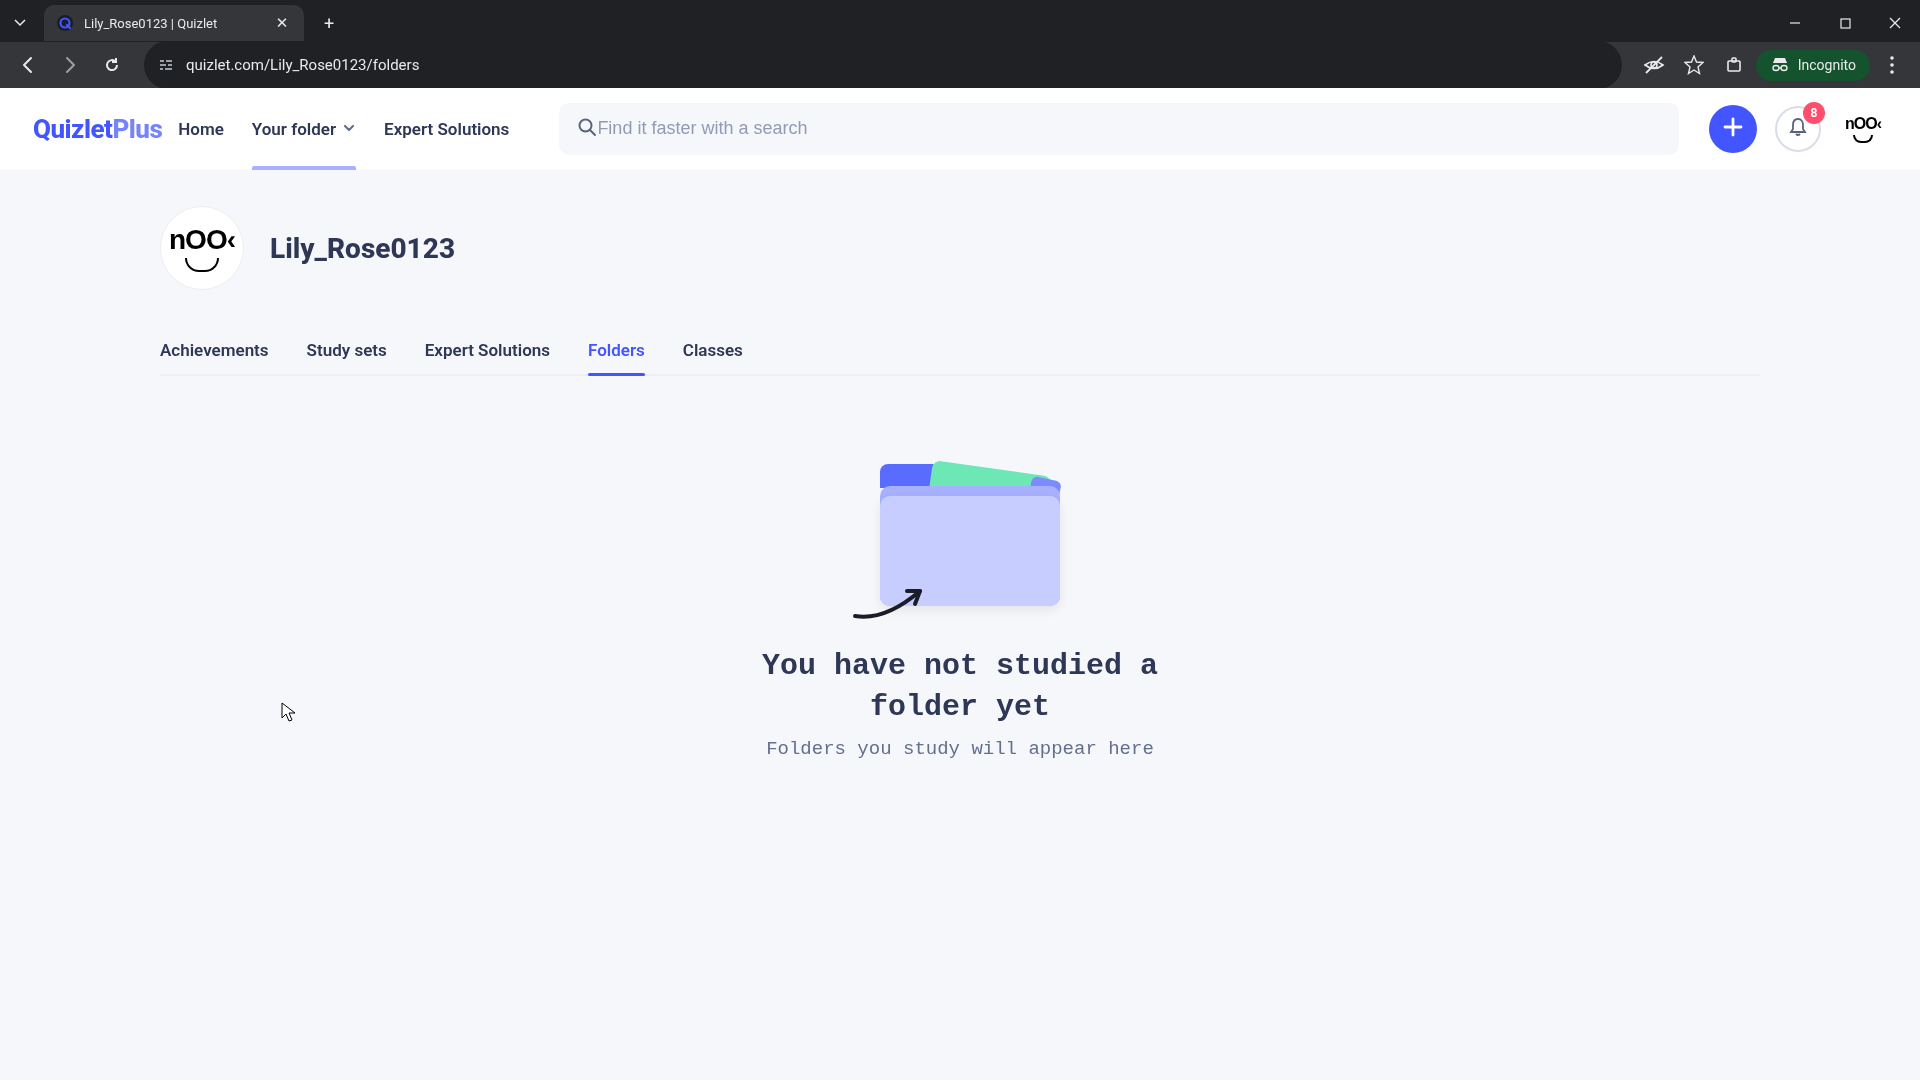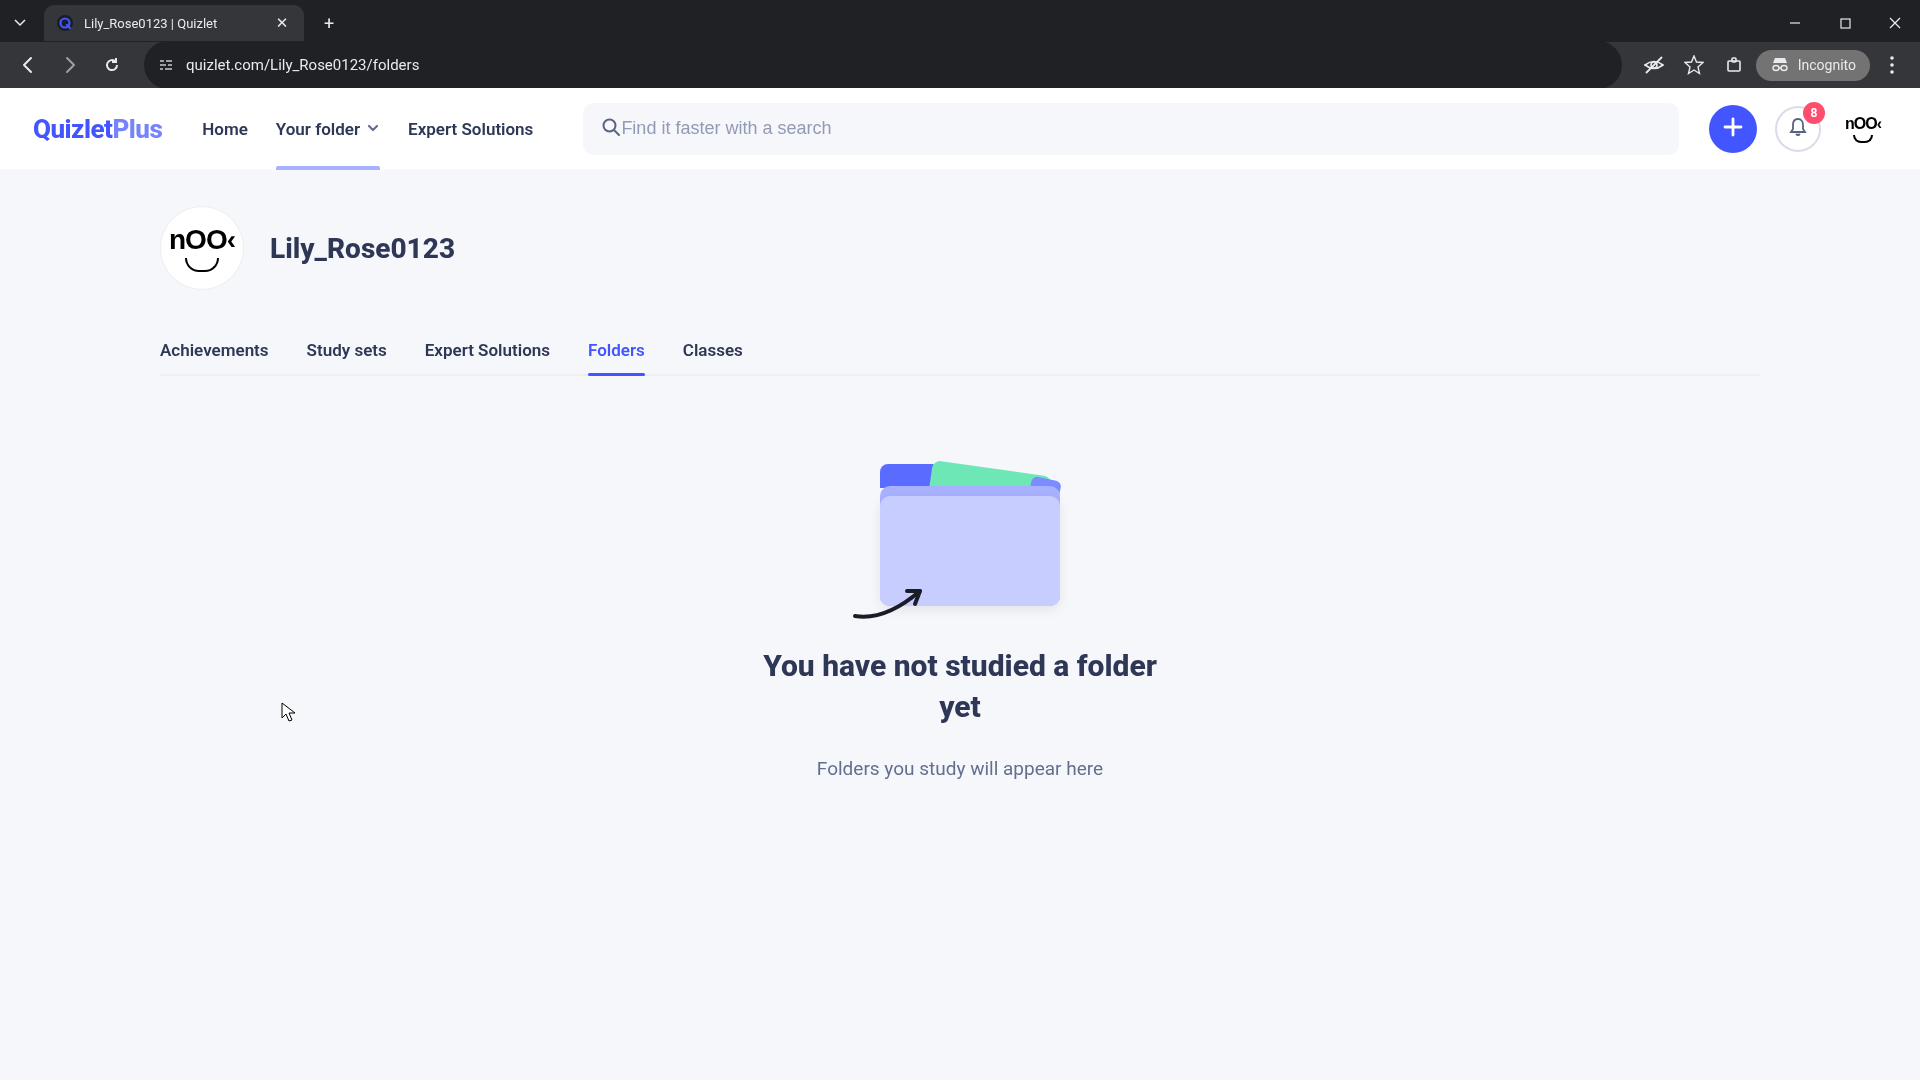--- a/index.html
+++ b/index.html
@@ -18,35 +18,35 @@
 .window-controls { margin-left: auto; display: flex; }
 .win-ctrl { width: 50px; height: 36px; display: flex; align-items: center; justify-content: center; color: #e8eaed; cursor: pointer; }
 
 .toolbar { display: flex; align-items: center; height: 46px; background: #35363a; padding: 0 10px; gap: 6px; }
 .nav-btn { width: 36px; height: 36px; display: flex; align-items: center; justify-content: center; color: #9aa0a6; border-radius: 50%; cursor: pointer; }
 .nav-btn.enabled { color: #e8eaed; }
 .url-bar { flex: 1; display: flex; align-items: center; background: #202124; border-radius: 24px; height: 48px; padding: 0 14px; margin: 0 8px; gap: 12px; }
 .url-bar .site-icon { color: #9aa0a6; display: flex; align-items: center; }
 .url-bar .url { color: #e8eaed; font-size: 15px; flex: 1; }
 .toolbar-right { display: flex; align-items: center; gap: 4px; }
-.incognito-chip { display: flex; align-items: center; gap: 8px; background: #737373; color: #e8eaed; border-radius: 20px; padding: 6px 14px; font-size: 14px; }
+.incognito-chip { display: flex; align-items: center; gap: 8px; background: #14532d; color: #e8eaed; border-radius: 20px; padding: 6px 14px; font-size: 14px; }
 .ext-icon, .bookmark-icon, .eye-icon { width: 36px; height: 36px; display: flex; align-items: center; justify-content: center; color: #e8eaed; cursor: pointer; }
 .menu-dots { width: 36px; height: 36px; display: flex; align-items: center; justify-content: center; color: #e8eaed; cursor: pointer; }
 
 
 .page { background: #f6f7fb; height: calc(1080px - 88px); overflow-y: scroll; position: relative; }
 .page::-webkit-scrollbar { width: 18px; }
 .page::-webkit-scrollbar-track { background: #f1f1f1; }
 .page::-webkit-scrollbar-thumb { background: #c1c1c1; border-radius: 0; }
 
 .app-header { background: #fff; height: 82px; display: flex; align-items: center; padding: 0 33px; border-bottom: 1px solid rgba(0,0,0,0.02); position: relative; }
 .logo { font-size: 26px; font-weight: 800; letter-spacing: -0.5px; cursor: pointer; }
 .logo .q { color: #4255ff; }
 .logo .p { color: #7583ff; }
-.top-nav { display: flex; align-items: center; gap: 28px; margin-left: 40px; height: 100%; }
+.top-nav { display: flex; align-items: center; gap: 28px; margin-left: 16px; height: 100%; }
 .top-nav .item { font-size: 17px; font-weight: 600; color: #2e3856; cursor: pointer; display: flex; align-items: center; gap: 6px; height: 100%; position: relative; }
 .top-nav .item.active-underline::after { content: ""; position: absolute; left: 0; right: 0; bottom: -1px; height: 4px; background: #a8b1ff; border-radius: 2px 2px 0 0; }
 .top-nav .chevron { color: #646f90; }
 .search-bar { flex: 1; display: flex; align-items: center; background: #f6f7fb; border-radius: 10px; height: 52px; padding: 0 18px; margin-left: 50px; margin-right: 30px; gap: 0; }
 .search-bar .icon { color: #586380; }
 .search-bar input { border: 0; background: transparent; font-size: 18px; color: #646f90; flex: 1; outline: none; }
 .search-bar input::placeholder { color: #939bb4; font-weight: 500; }
 .header-right { display: flex; align-items: center; gap: 18px; }
 .plus-btn { width: 48px; height: 48px; border-radius: 50%; background: #4255ff; display: flex; align-items: center; justify-content: center; color: #fff; cursor: pointer; }
 .bell { width: 46px; height: 46px; border-radius: 50%; border: 2px solid #d9dde8; display: flex; align-items: center; justify-content: center; color: #586380; cursor: pointer; position: relative; }
@@ -59,31 +59,31 @@
 .profile-name { font-size: 28px; font-weight: 800; color: #2e3856; }
 
 .tabs { display: flex; gap: 38px; border-bottom: 2px solid #edeff4; padding-bottom: 0; }
 .tabs .tab-item { font-size: 17px; font-weight: 600; color: #2e3856; padding-bottom: 14px; cursor: pointer; position: relative; }
 .tabs .tab-item.active { color: #4255ff; }
 .tabs .tab-item.active::after { content: ""; position: absolute; left: 0; right: 0; bottom: -2px; height: 3px; background: #4255ff; border-radius: 2px; }
 
 .filter-row { margin-top: 58px; }
 .filter-btn { display: inline-flex; align-items: center; gap: 14px; border: 2px solid #d9dde8; border-radius: 10px; padding: 12px 18px; font-size: 17px; font-weight: 600; color: #2e3856; background: #fff; cursor: pointer; }
 
-.empty-state { margin-top: 70px; display: flex; flex-direction: column; align-items: center; }
+.empty-state { margin-top: 70px; display: flex; flex-direction: column; align-items: center; font-family: Liberation Mono, monospace; }
 .empty-illustration { width: 230px; height: 170px; position: relative; }
 .folder-back { position: absolute; width: 180px; height: 120px; background: #a8b1ff; border-radius: 10px; top: 40px; left: 35px; }
 .folder-tab { position: absolute; width: 60px; height: 24px; background: #5a6cff; border-radius: 8px 8px 0 0; top: 18px; left: 35px; }
 .card-green { position: absolute; width: 120px; height: 80px; background: #6ee7b7; border-radius: 8px; top: 22px; left: 82px; transform: rotate(8deg); }
 .card-blue { position: absolute; width: 30px; height: 70px; background: #7c8cff; border-radius: 6px; top: 32px; right: 20px; transform: rotate(12deg); }
 .folder-front { position: absolute; width: 180px; height: 110px; background: #c7cdff; border-radius: 10px; top: 50px; left: 35px; box-shadow: 0 4px 12px rgba(0,0,0,0.08); }
 .arrow-swoosh { position: absolute; left: 0; bottom: -10px; width: 130px; height: 80px; }
 .arrow-swoosh svg { width: 100%; height: 100%; }
 .empty-title { font-size: 30px; font-weight: 800; color: #2e3856; text-align: center; margin-top: 30px; max-width: 440px; line-height: 1.35; }
-.empty-sub { font-size: 19px; color: #646f90; margin-top: 30px; }
+.empty-sub { font-size: 19px; color: #646f90; margin-top: 11px; }
 
 .cursor { position: absolute; left: 281px; top: 614px; pointer-events: none; z-index: 100; }
 .cursor svg { display: block; }
 
 
 .face { font-family: Arial, sans-serif; font-weight: 900; font-size: 16px; color: #000; letter-spacing: -1px; }
 .face.big { font-size: 28px; }
 .smile { border: 2.5px solid #000; border-top: 0; border-radius: 0 0 40px 40px; width: 34px; height: 14px; margin-top: 2px; }
 .smile.sm { width: 20px; height: 8px; border-width: 2px; }
 .avatar-col { display: flex; flex-direction: column; align-items: center; }

